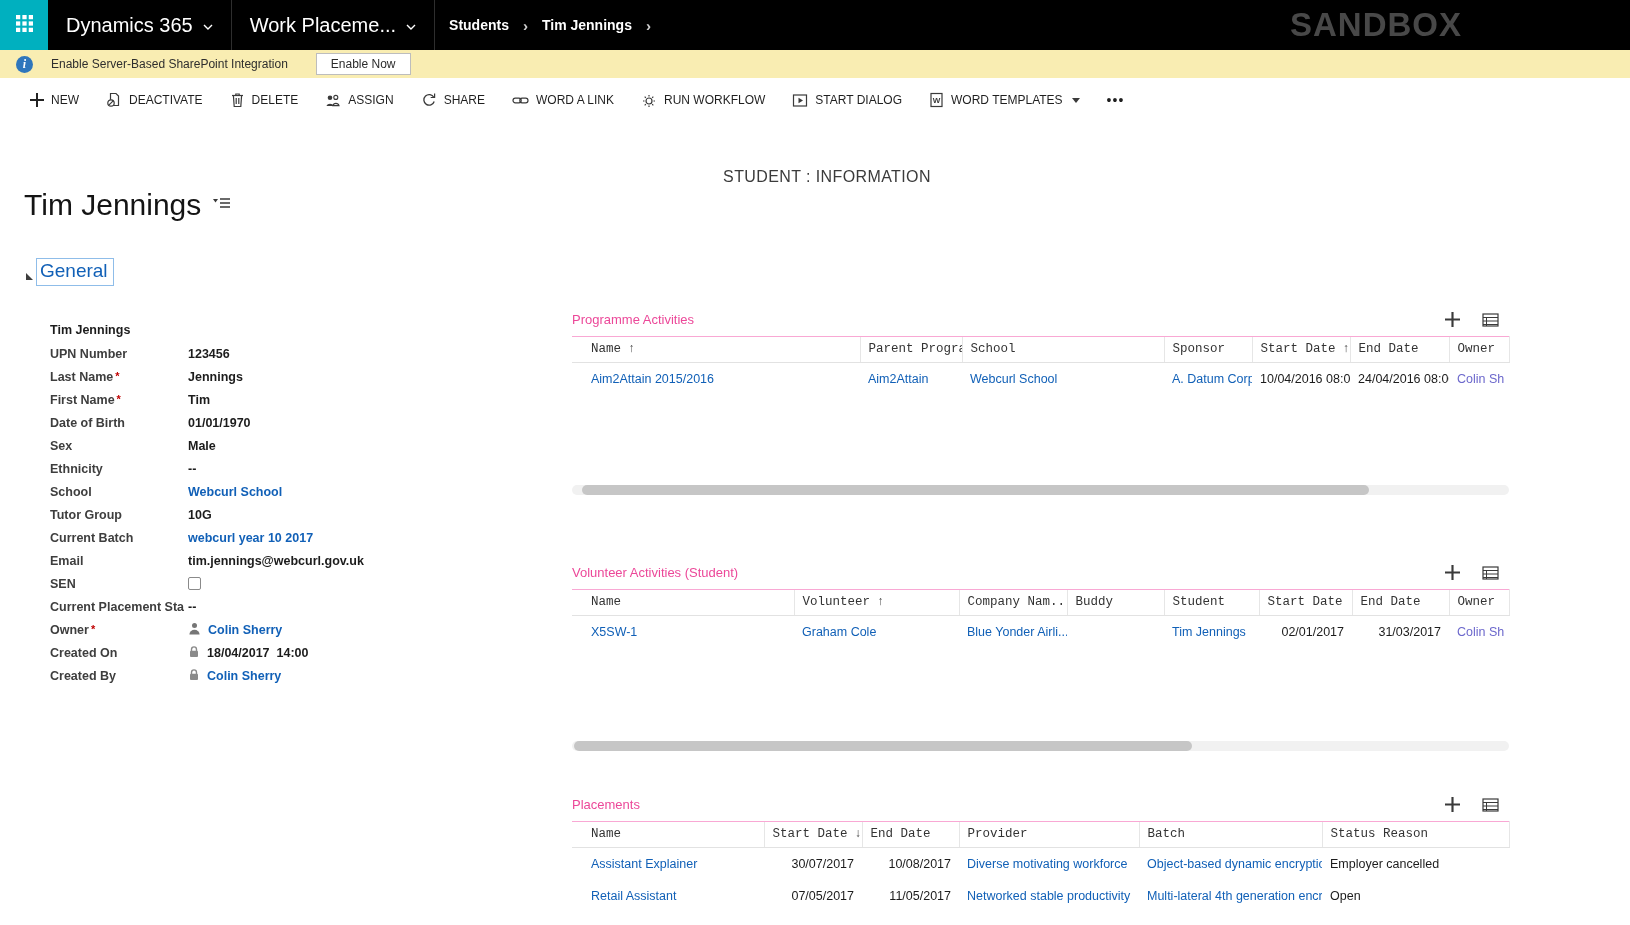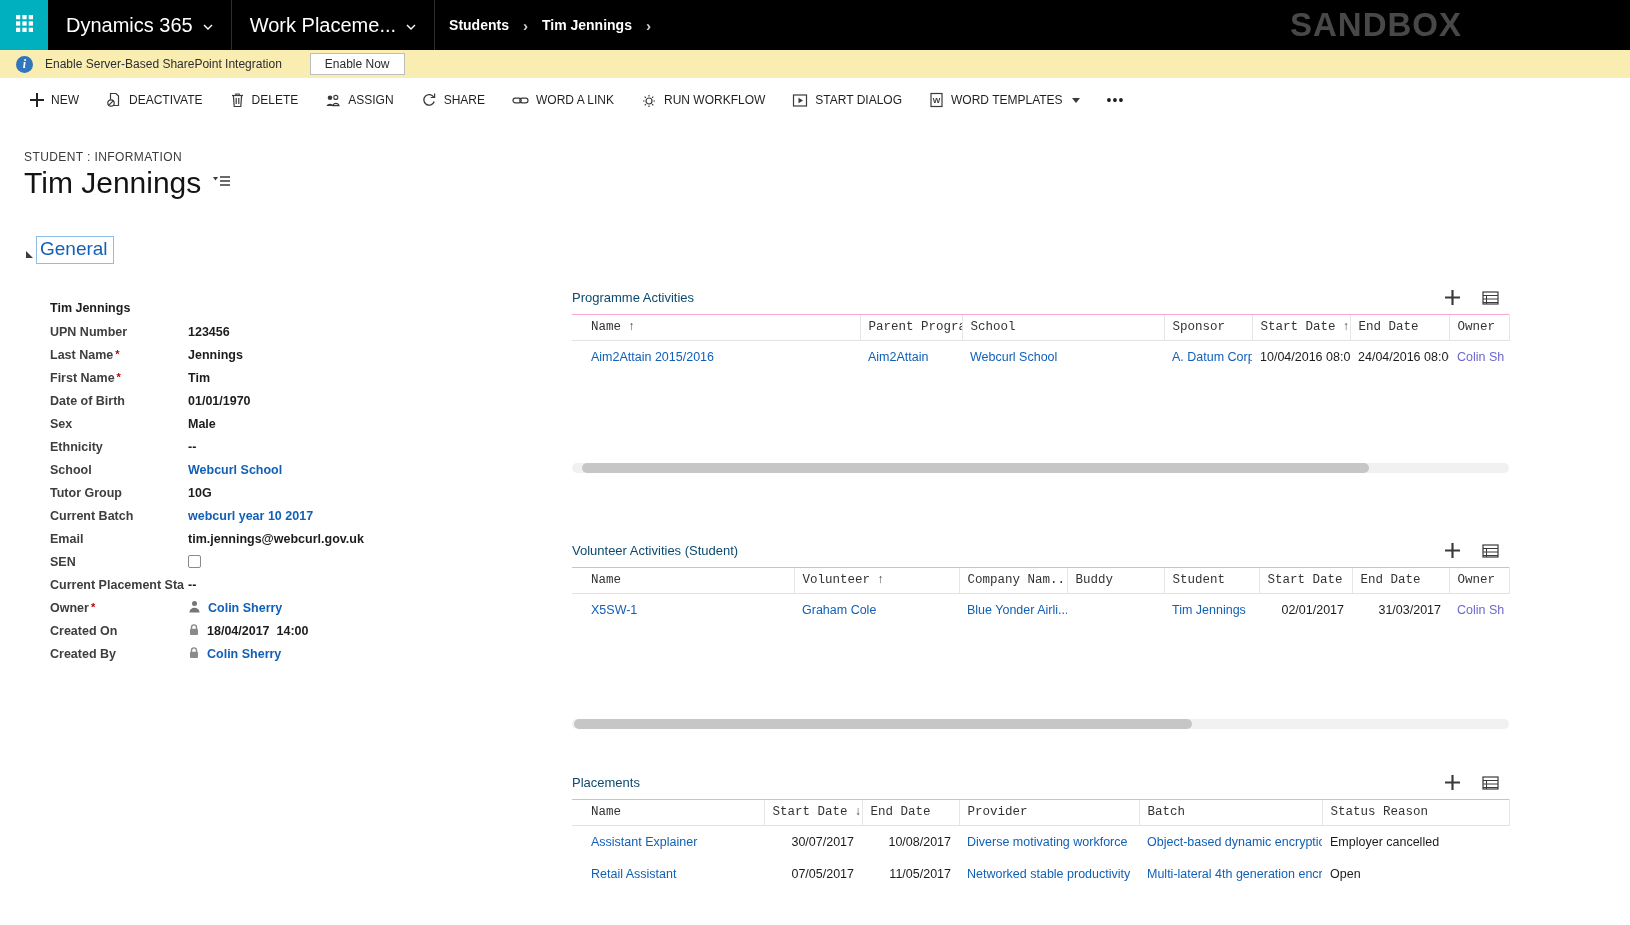--- a/index.html
+++ b/index.html
@@ -15,55 +15,55 @@
   .crumbs { display:flex; align-items:center; gap:14px; padding:16px 14px; height:100%; }
   .crumb { color:#fff; font-size:14px; font-weight:700; cursor:pointer; }
   .crumb-sep { color:#cfcfcf; font-size:15px; font-weight:700; }
   .sandbox { margin-left:auto; margin-right:168px; color:#484848; font-size:33px; font-weight:600; letter-spacing:1px; }
 
   
   .notif { height:28px; background:#f9edb2; display:flex; align-items:center; padding-left:16px; }
   .info-icon { width:17px; height:17px; border-radius:50%; background:#2f76bc; color:#fff;
     font-family:"Liberation Serif", serif; font-style:italic; font-weight:700; font-size:12px;
     display:flex; align-items:center; justify-content:center; flex:none; }
-  .notif-msg { font-size:12px; color:#2e2e2e; margin-left:12px; }
+  .notif-msg { font-size:12px; color:#2e2e2e; margin-left:18px; }
   .notif-btn { margin-left:28px; background:#fff; border:1px solid #bdbdbd; font-size:12px; color:#2b2b2b;
     padding:3px 14px; cursor:pointer; font-family:inherit; }
 
   
   .cmdbar { height:44px; display:flex; align-items:center; padding-left:30px; gap:27px; background:#fff; }
   .cmd { display:flex; align-items:center; gap:7px; font-size:12px; color:#1f1f1f; cursor:pointer; white-space:nowrap; }
   .cmd svg { display:block; }
   .dd-arrow { width:0; height:0; border-left:4px solid transparent; border-right:4px solid transparent;
     border-top:5px solid #3a3a3a; margin-left:2px; }
   .cmd-more { font-size:14px; letter-spacing:1px; color:#1f1f1f; cursor:pointer; }
 
   
   .page { padding-left:24px; }
-  .type-label { margin-top:28px; font-size:12px; color:#3b3b3b; letter-spacing:.4px; }
+  .type-label { margin-top:46px; font-size:16px; color:#3b3b3b; letter-spacing:.4px;text-align:center; }
   .title-row { display:flex; align-items:center; gap:12px; margin-top:2px; }
   .rec-title { font-size:30px; color:#141414; font-weight:400; }
   .section-row { margin-top:36px; display:flex; align-items:flex-end; gap:3px; margin-left:2px; }
   .collapse-tri { width:0; height:0; border-bottom:7px solid #3d3d3d; border-right:7px solid transparent; margin-bottom:6px; }
   .section-hdr { font-size:19px; color:#1160b7; border:1px solid #8fbde9; padding:1px 5px 3px 3px; cursor:pointer; }
 
   
   .bodywrap { display:flex; margin-top:26px; }
   .form-col { width:548px; padding-left:26px; flex:none; padding-top:6px; }
   .frow { display:flex; align-items:center; height:23px; font-size:12.5px;font-weight:bold; }
   .frow.subhead { font-weight:700; color:#1c1c1c; margin-bottom:1px; }
   .flabel { width:138px; color:#3e3e3e; white-space:nowrap; overflow:hidden; flex:none; }
   .req { color:#c00000; margin-left:2px; font-size:11px; vertical-align:top; }
   .fvalue { color:#1c1c1c; display:flex; align-items:center; gap:7px; }
   .link { color:#1160b7; cursor:pointer; }
   .vlink { color:#6c68cc; cursor:pointer; }
   .checkbox { width:13px; height:13px; border:1px solid #8a8a8a; border-radius:2px; background:#fff; cursor:pointer; }
 
   .grids-col { width:937px; flex:none; }
-  .ghead { display:flex; align-items:center; font-size:13px; color:#0c4a6e; margin-bottom:9px; }
+  .ghead { display:flex; align-items:center; font-size:13px; color:#ec4899; margin-bottom:9px; }
   .ghead .sp { flex:1; }
   .gicon { cursor:pointer; margin-right:22px; display:flex; align-items:center; }
   .gicon.last { margin-right:10px; }
 
   table { width:100%; border-collapse:collapse; table-layout:fixed; font-size:12.5px; }
   th { font-weight:400; color:#333; text-align:left; padding:5px 8px 6px 8px;
     border-top:1px solid #f9a8d4; border-bottom:1px solid #e2e2e2; border-left:1px solid #e6e6e6;
     white-space:nowrap; overflow:hidden; cursor:pointer;font-family:Liberation Mono, monospace; }
   th:first-child { border-left:none; padding-left:19px; }
   th:last-child { border-right:1px solid #e6e6e6; }

